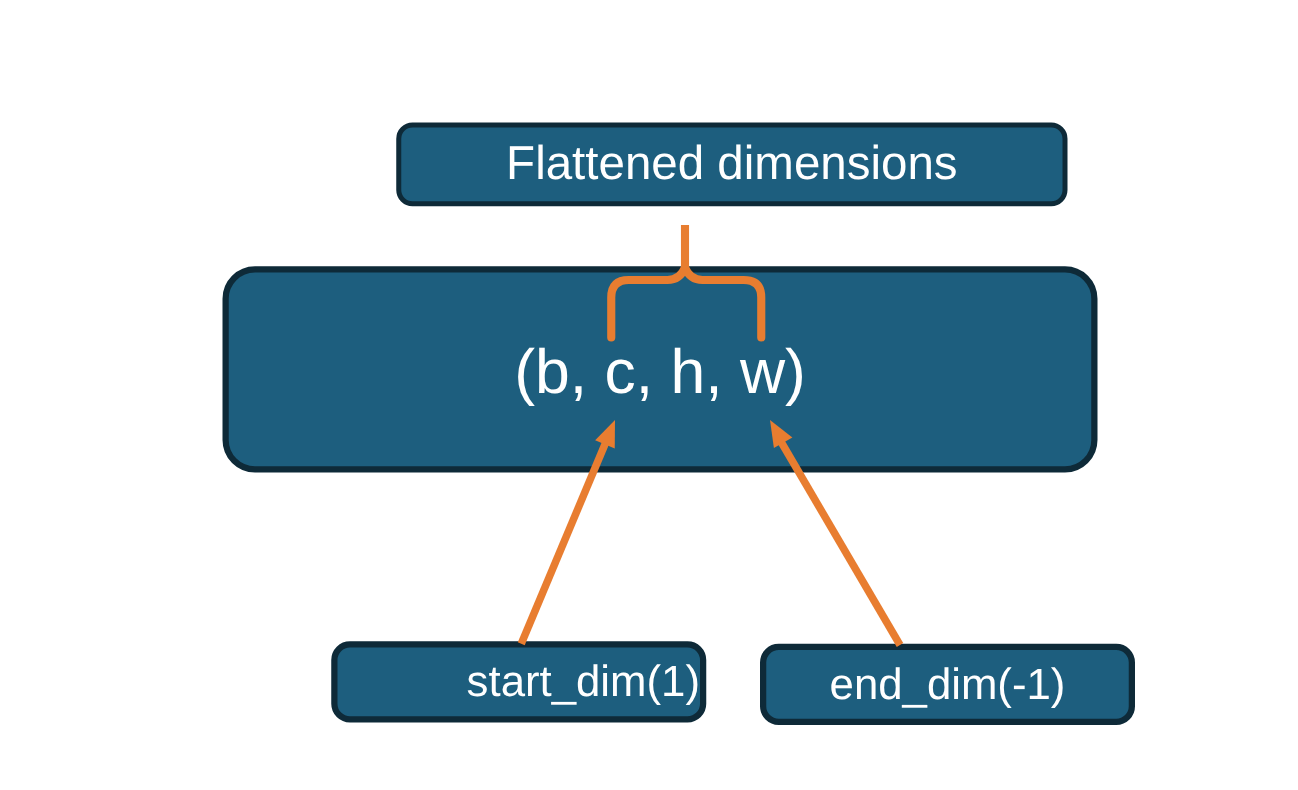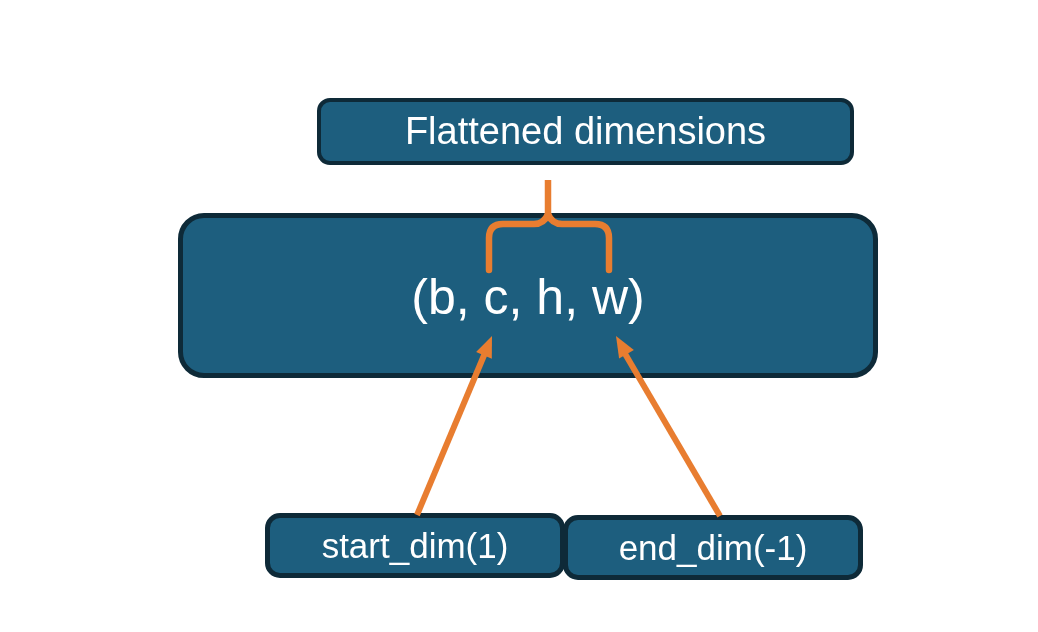--- a/index.html
+++ b/index.html
@@ -42,23 +42,24 @@
     border-radius: 26px;
     font-size: 50px;
     padding-top: 2px; 
   }
   .start-box {
     left: 265px; top: 513px;
     width: 300px; height: 65px;
     border-width: 5px;
     border-radius: 15px;
     font-size: 35px;
+    justify-content: flex-end;
   }
   .end-box {
-    left: 563px; top: 515px;
+    left: 608px; top: 515px;
     width: 300px; height: 65px;
     border-width: 5px;
     border-radius: 15px;
     font-size: 35px;
   }
   .overlay {
     position: absolute;
     left: 0; top: 0;
     width: 1038px;
     height: 632px;

